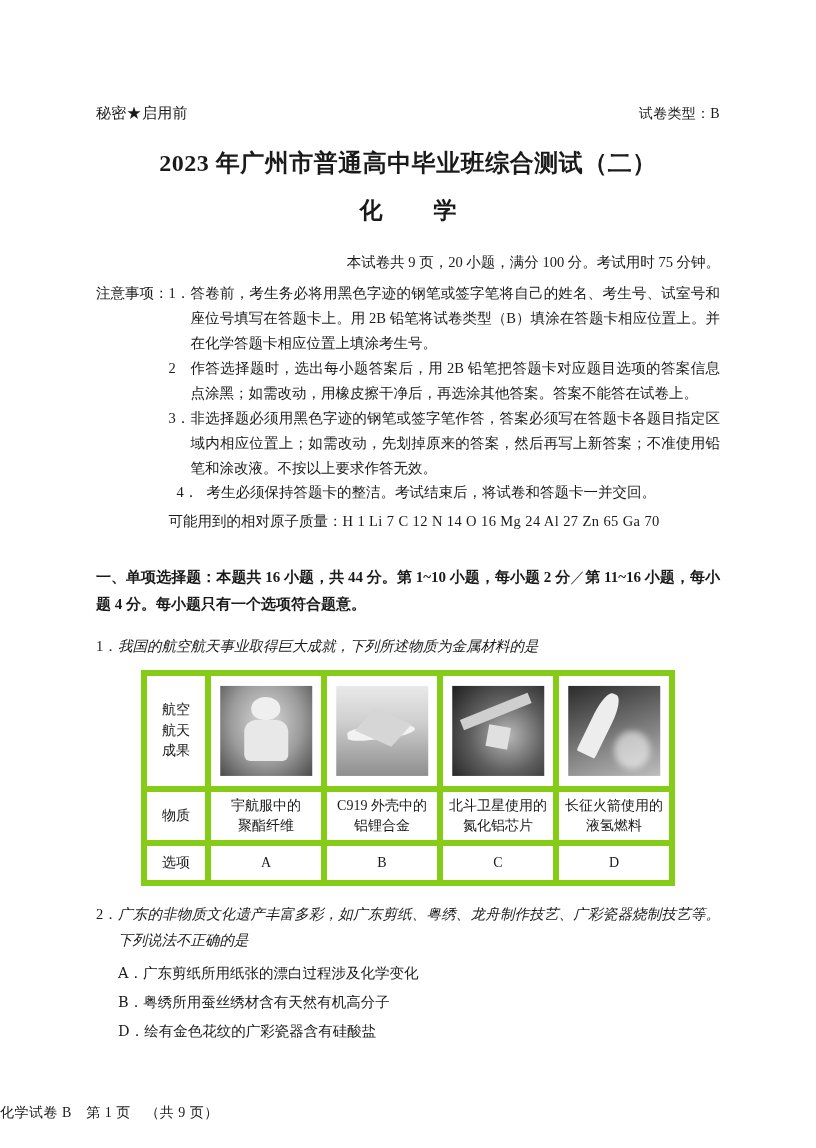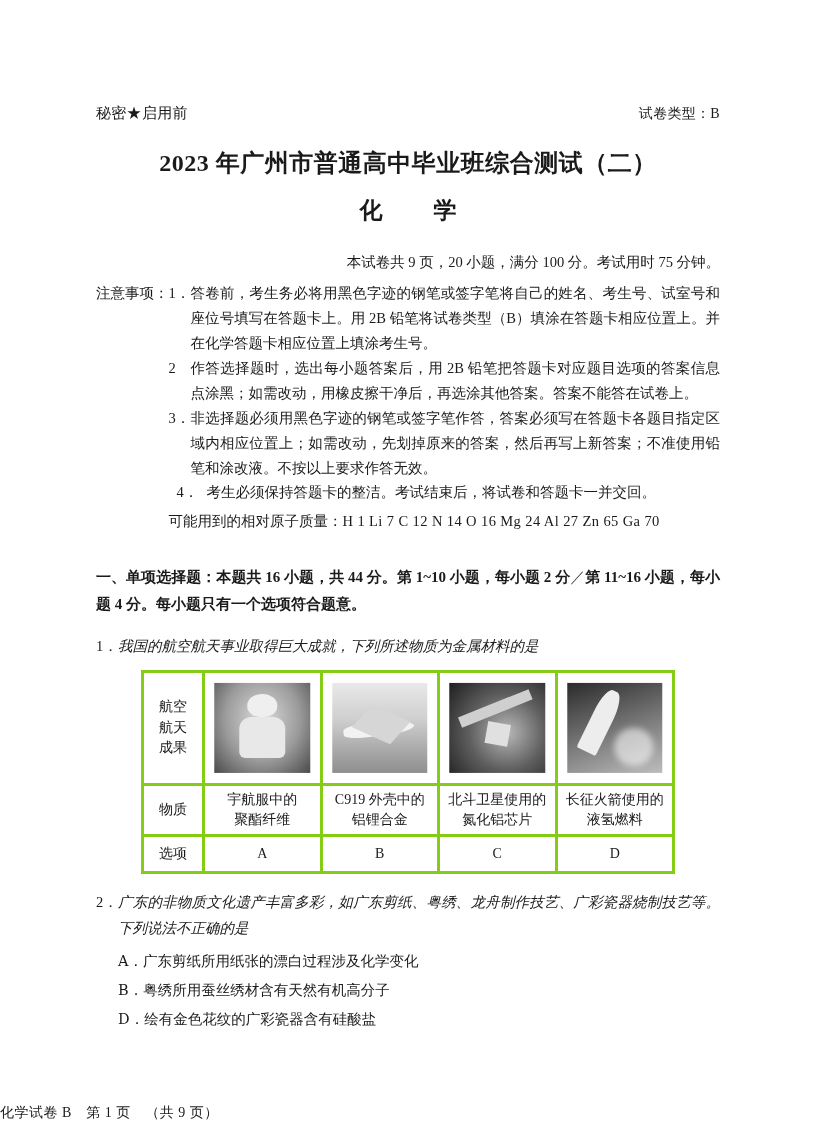--- a/index.html
+++ b/index.html
@@ -131,21 +131,21 @@
     font-style: italic;
   }
   
   table.q1-table {
     border-collapse: collapse;
     margin: 10px auto 0 auto;
     width: 534px;
     table-layout: fixed;
   }
   table.q1-table td {
-    border: 3px solid #84cc16;
+    border: 6px solid #84cc16;
     text-align: center;
     vertical-align: middle;
     font-size: 14px;
     padding: 4px 2px;
     line-height: 1.45;
   }
   td.rowlabel {
     width: 54px;
     font-size: 14px;
     line-height: 1.35;

